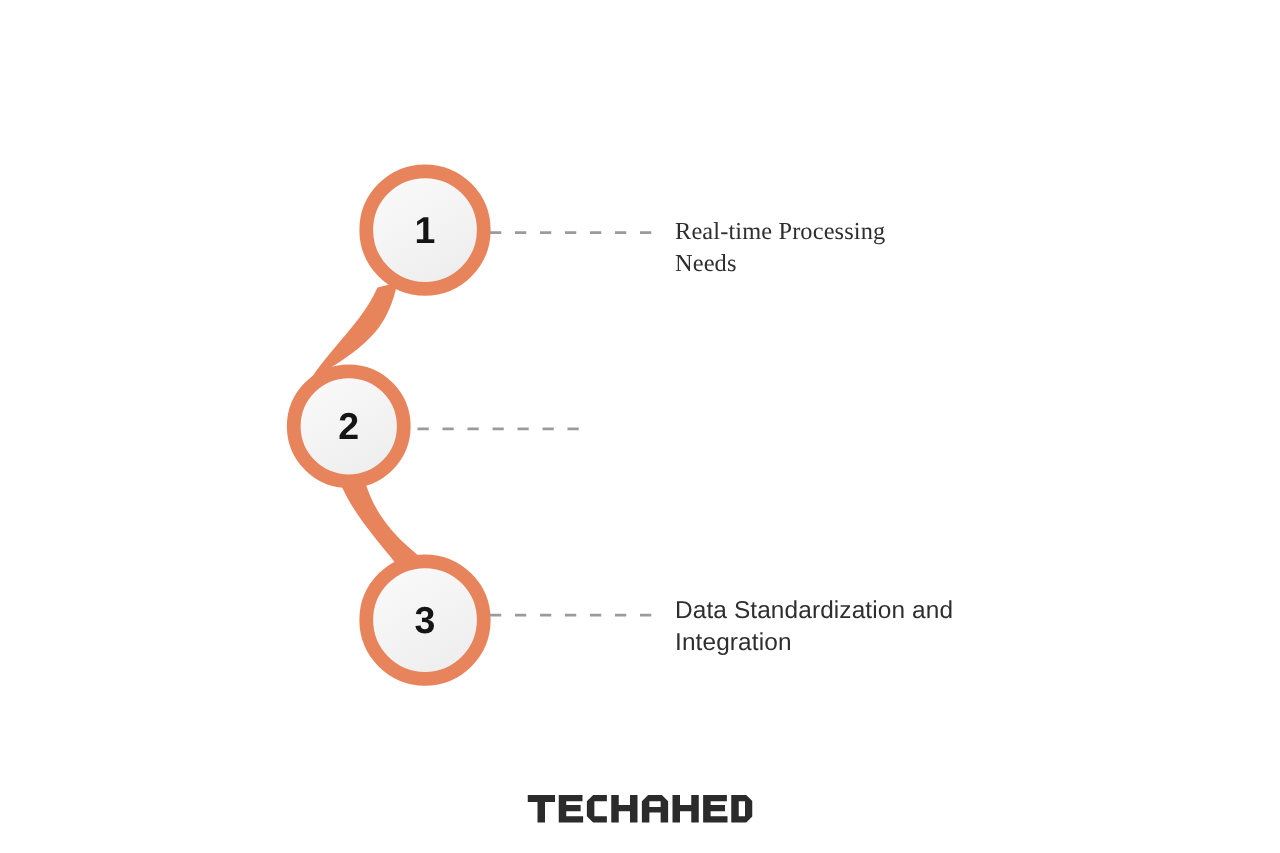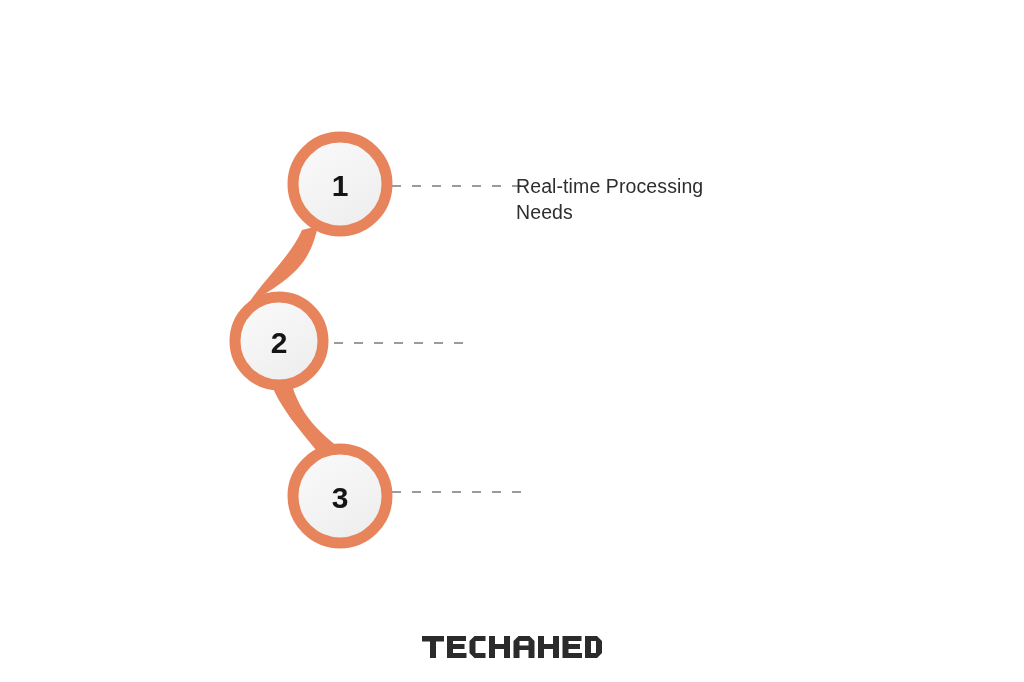--- a/index.html
+++ b/index.html
@@ -36,21 +36,21 @@
   }
   .step-label {
     position: absolute;
     font-family: "Liberation Sans", sans-serif;
     font-size: 19.5px;
     line-height: 26px;
     color: #2e2e2e;
     letter-spacing: 0.1px;
     white-space: pre-line;
   }
-  #label-1 { left: 516px; top: 173px; width: 260px; }
+  #label-1 { left: 540px; top: 173px; width: 260px; font-family: Liberation Serif, serif; }
   #label-2 { left: 490px; top: 325px; width: 270px; }
   #label-3 { left: 540px; top: 475px; width: 300px; }
 
   #brand-logo {
     position: absolute;
     left: 0;
     top: 630px;
     width: 1024px;
     text-align: center;
     font-family: "Liberation Sans", sans-serif;
@@ -93,20 +93,22 @@
 
     <g>
       <circle cx="340" cy="496" r="47" fill="url(#circleFill)" stroke="#E8845C" stroke-width="11"></circle>
       <text class="step-number" x="340" y="497">3</text>
     </g>
     <line x1="392" y1="492" x2="524" y2="492" stroke="#9b9b9b" stroke-width="2.2" stroke-dasharray="9 11" stroke-linecap="butt"></line>
   </svg>
 
   <div class="step-label" id="label-1">Real-time Processing
 Needs</div>
+  <div class="step-label" id="label-3">Data Standardization and
+Integration</div>
 
   <div id="brand-logo">
     <svg width="180" height="30" viewBox="0 0 360 60">
       <g fill="#2b2b2b">
 
         <path d="M0 8 L44 8 L44 19 L28 19 L28 52 L16 52 L16 19 L0 19 Z"></path>
 
         <path d="M50 8 L88 8 L88 18 L62 18 L62 24 L85 24 L85 34 L62 34 L62 42 L89 42 L89 52 L50 52 Z"></path>
 
         <path d="M127 8 L105 8 L95 18 L95 42 L105 52 L127 52 L127 42 L107 42 L107 18 L127 18 Z"></path>

